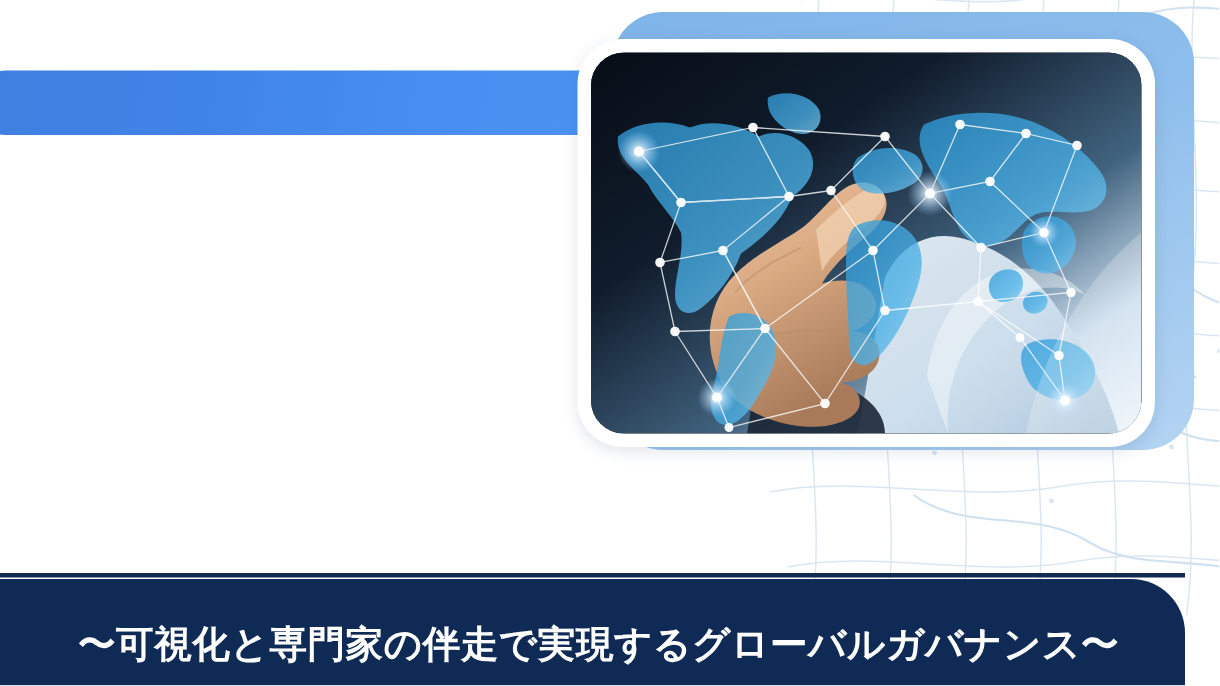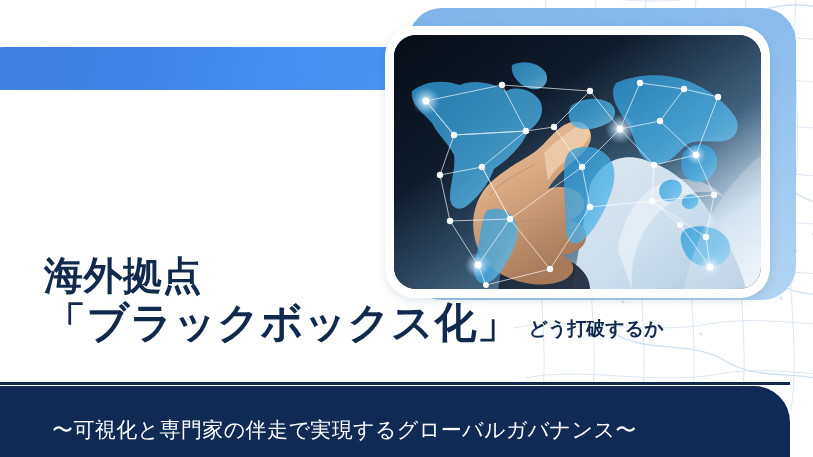--- a/index.html
+++ b/index.html
@@ -136,22 +136,22 @@
     top: 386px;
     width: 790px;
     height: 71px;
     background: #0f2a54;
     border-top-right-radius: 36px;
     display: flex;
     align-items: center;
   }
   .banner-text {
     font-family: "DejaVu Sans", "Liberation Sans", sans-serif;
-    font-weight: 400;
-    font-size: 21px;
+    font-weight: 700;
+    font-size: 25px;
     letter-spacing: 0.4px;
     color: #ffffff;
     margin-left: 52px;
     white-space: nowrap;
     margin-top: 16px;
   }
 </style>
 </head>
 <body>
 
@@ -354,27 +354,20 @@
           <circle cx="312" cy="202" r="3.2"></circle>
           <circle cx="316" cy="232" r="3.4"></circle>
           <circle cx="286" cy="190" r="3.0"></circle>
         </g>
 
         <path d="M367,254 L367,120 C330,150 300,200 290,254 Z" fill="#ffffff" opacity="0.22"></path>
       </svg>
     </div>
   </div>
 
-  <div class="headline">
-    <div class="line1">海外拠点</div>
-    <div class="line2-wrap">
-      <span class="line2">「ブラックボックス化」</span>
-      <span class="line2-sub">どう打破するか</span>
-    </div>
-  </div>
 
   <div class="divider"></div>
 
   <div class="banner">
     <div class="banner-text">〜可視化と専門家の伴走で実現するグローバルガバナンス〜</div>
   </div>
 
 </div>
 
 </body></html>

